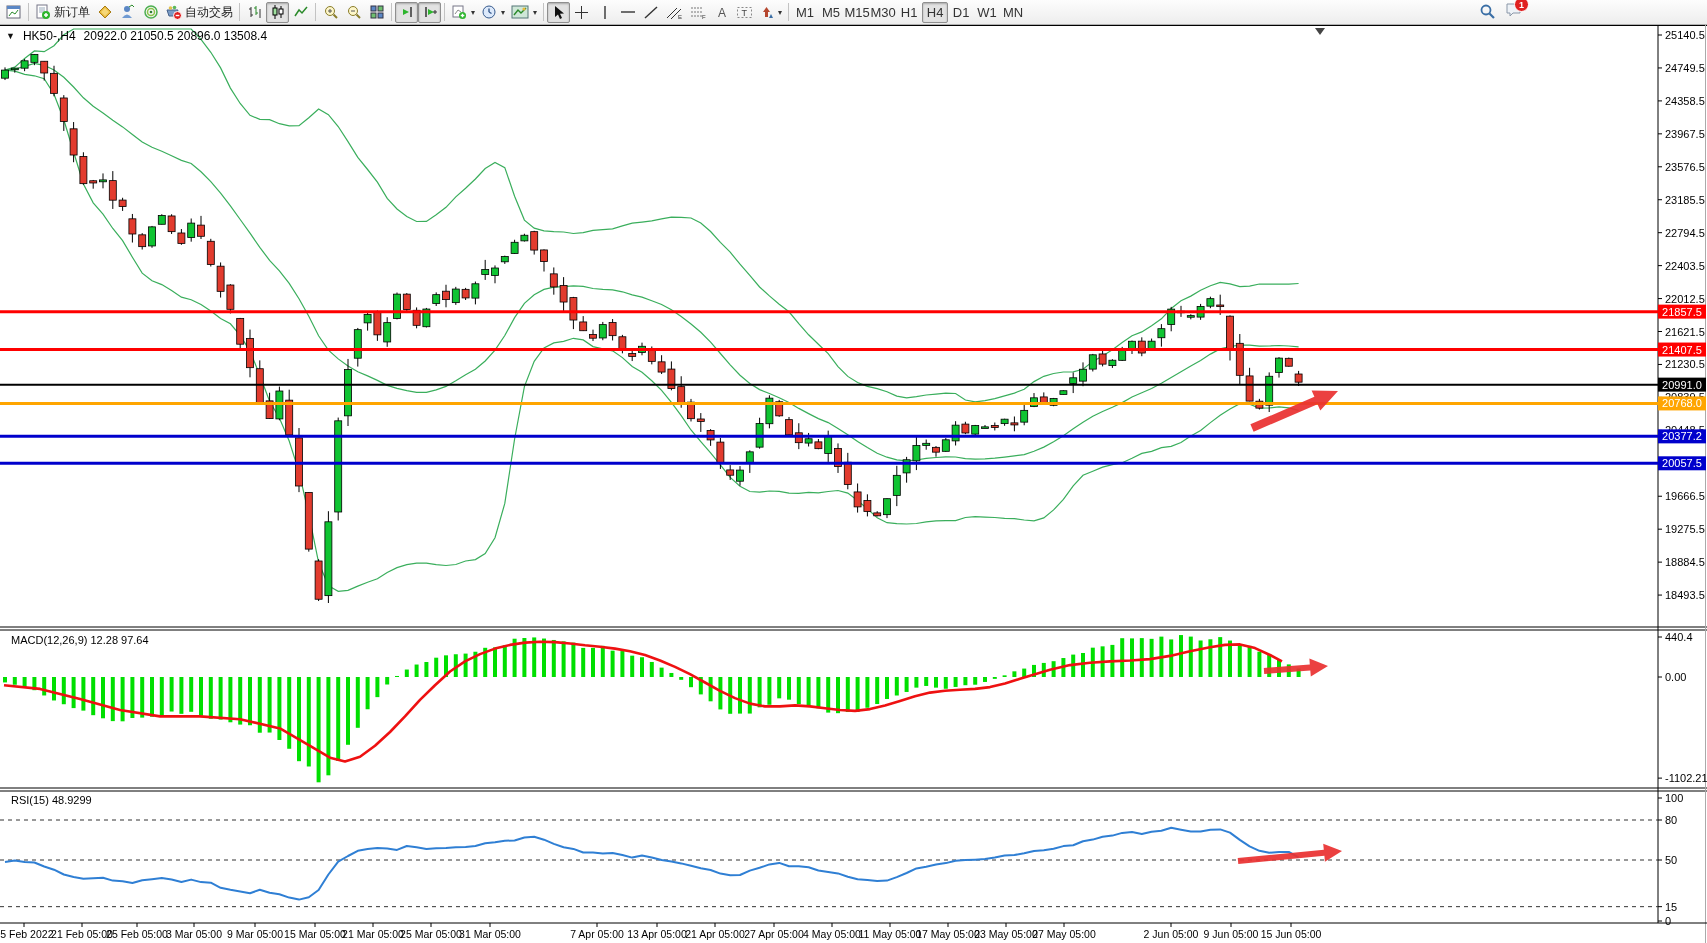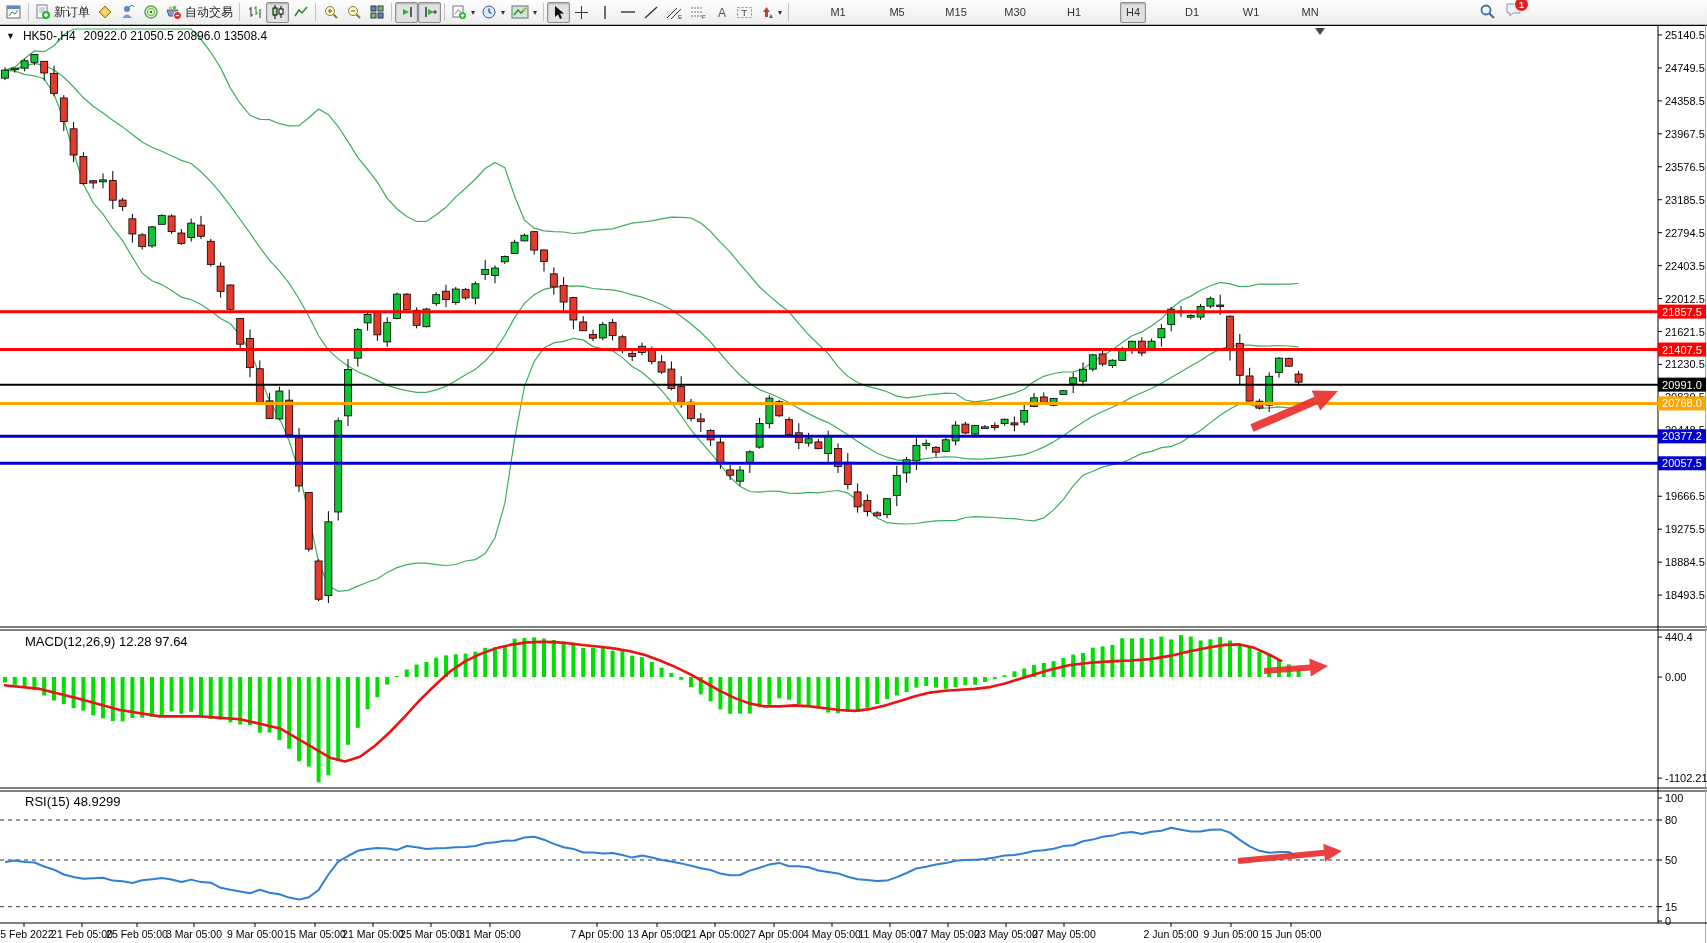--- a/index.html
+++ b/index.html
@@ -8,32 +8,32 @@
   .toolbar{position:absolute;left:0;top:0;width:1707px;height:25px;
     background:linear-gradient(#fdfdfd,#ededed);border-bottom:1px solid #b0b0b0;
     display:flex;align-items:center;padding:1px 2px;box-sizing:border-box;}
   .tb{height:21px;min-width:23px;display:flex;align-items:center;justify-content:center;gap:3px;
     border:1px solid transparent;border-radius:2px;background:transparent;padding:0 2px;
     font-size:11px;color:#222;cursor:default;}
   .tb.active{background:#e2e2e2;border-color:#8f8f8f;box-shadow:inset 0 1px 2px rgba(0,0,0,.25);text-align:center;}
   .tb .lbl{font-size:12px;white-space:nowrap;}
   .sep{width:1px;height:18px;background:#c3c3c3;margin:0 3px;flex:0 0 auto;}
   .caret{font-size:8px;color:#333;margin-left:1px;}
-  .tf{width:26px;justify-content:center;font-size:11px;color:#333;margin-left:33px;}
+  .tf{width:26px;justify-content:center;font-size:13px;color:#333;}
   .tb-right{position:absolute;right:184px;top:1px;display:flex;align-items:center;}
   .badge{position:absolute;top:-4px;right:-6px;background:#e02020;color:#fff;border-radius:50%;
     width:13px;height:13px;font-size:9px;font-weight:bold;display:flex;align-items:center;justify-content:center;
     border:1px solid #fff;}
   .chatwrap{position:relative;margin-left:6px;}
   
   .chart-area{position:absolute;left:0;top:25px;width:1707px;height:918px;background:#fff;}
   #chart-canvas{position:absolute;left:0;top:0;}
   .sym-line{position:absolute;left:6px;top:4px;font-size:12px;color:#000;display:flex;gap:8px;align-items:center;}
   .sym-line .tri{font-size:9px;color:#111;}
-  .ind-label{position:absolute;left:19px;font-size:13px;color:#000;padding-left:6px;}
+  .ind-label{position:absolute;left:5px;font-size:11px;color:#000;padding-left:6px;}
   .ind-label.macd{top:609px;}
   .ind-label.rsi{top:769px;text-align:right;}
   svg text{font-family:"Liberation Sans",sans-serif;}
 </style>
 </head>
 <body>
 
 <div class="toolbar">
   <button class="tb">
     <svg width="16" height="16">

